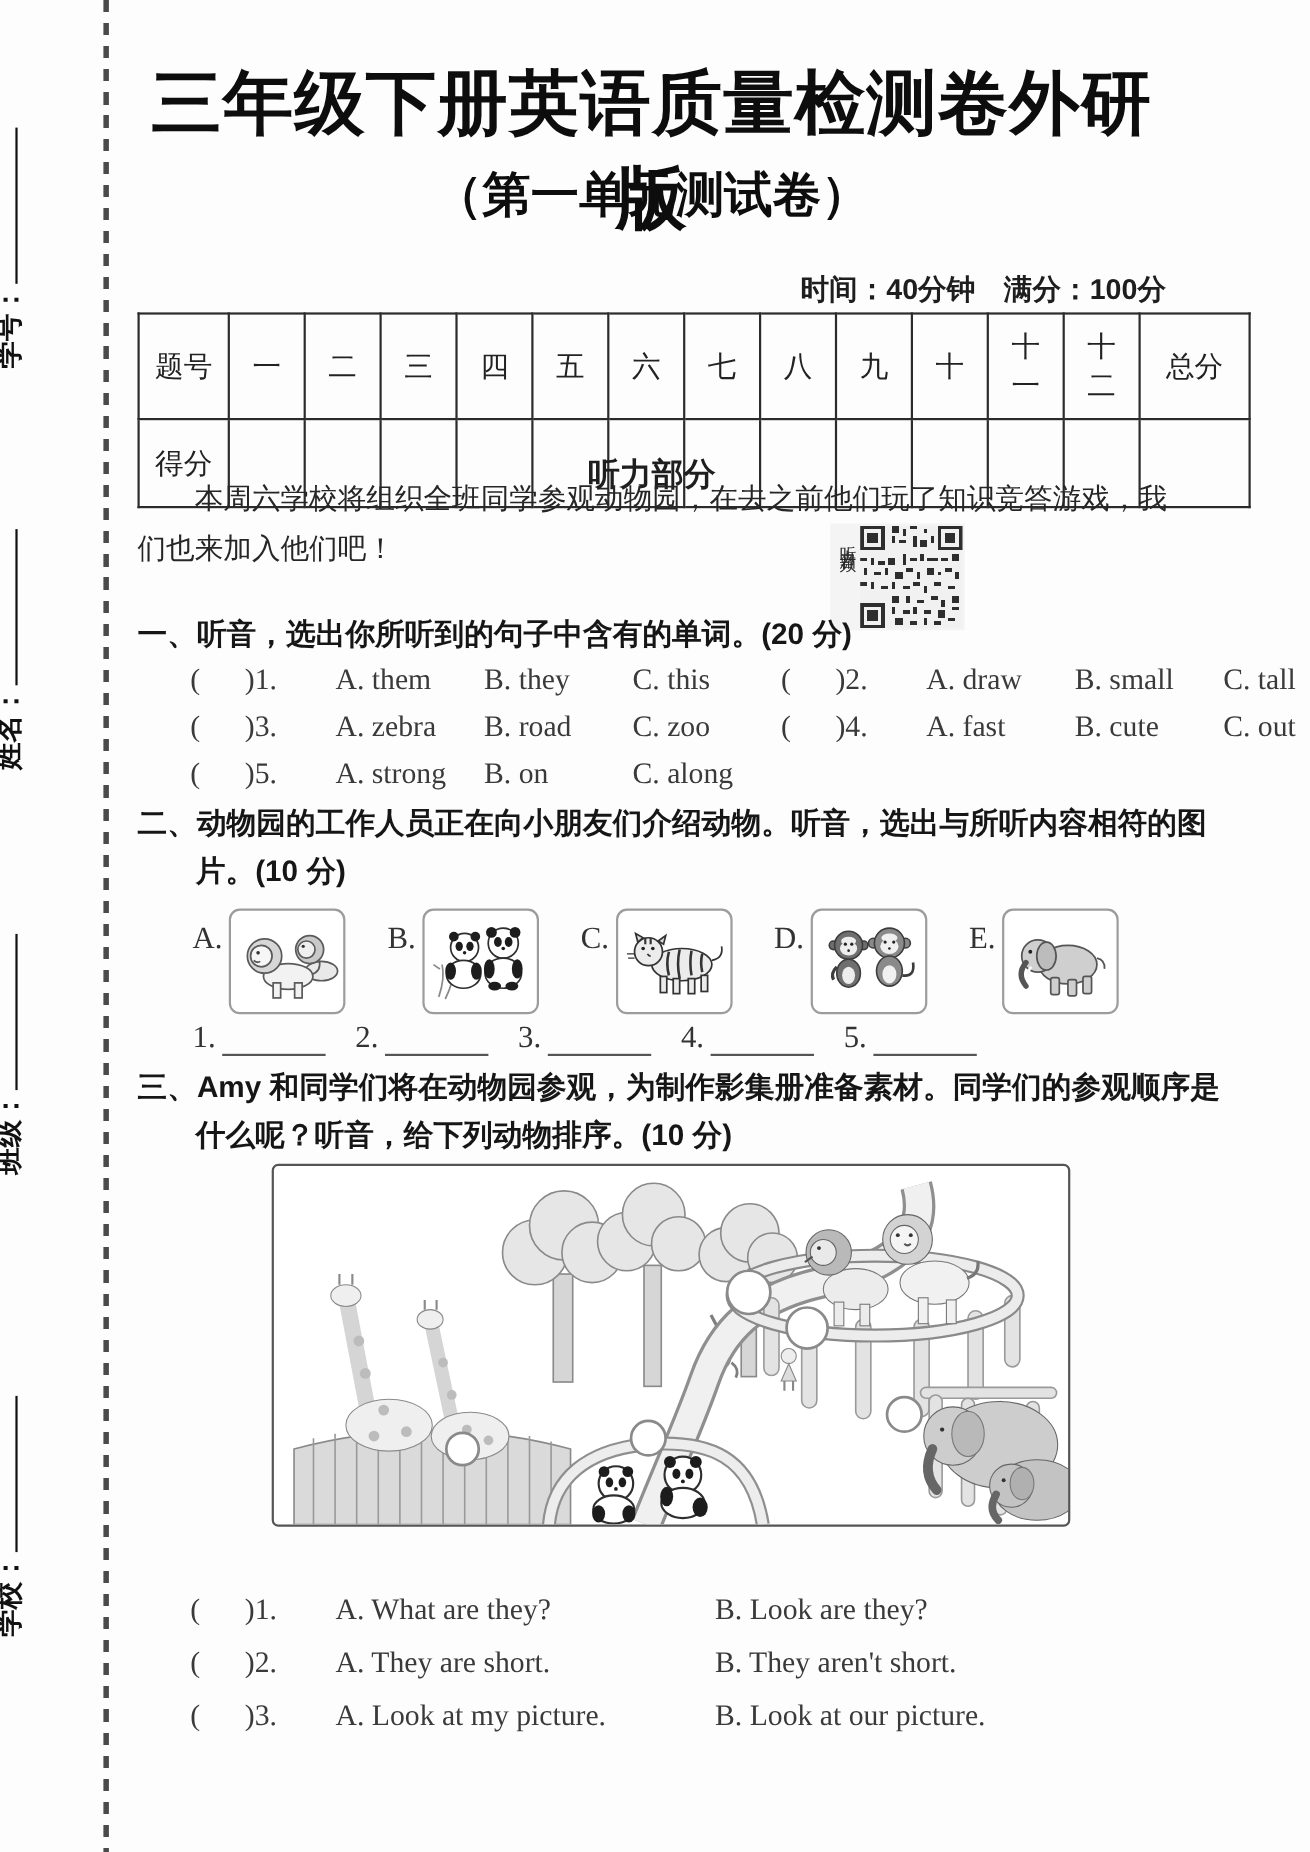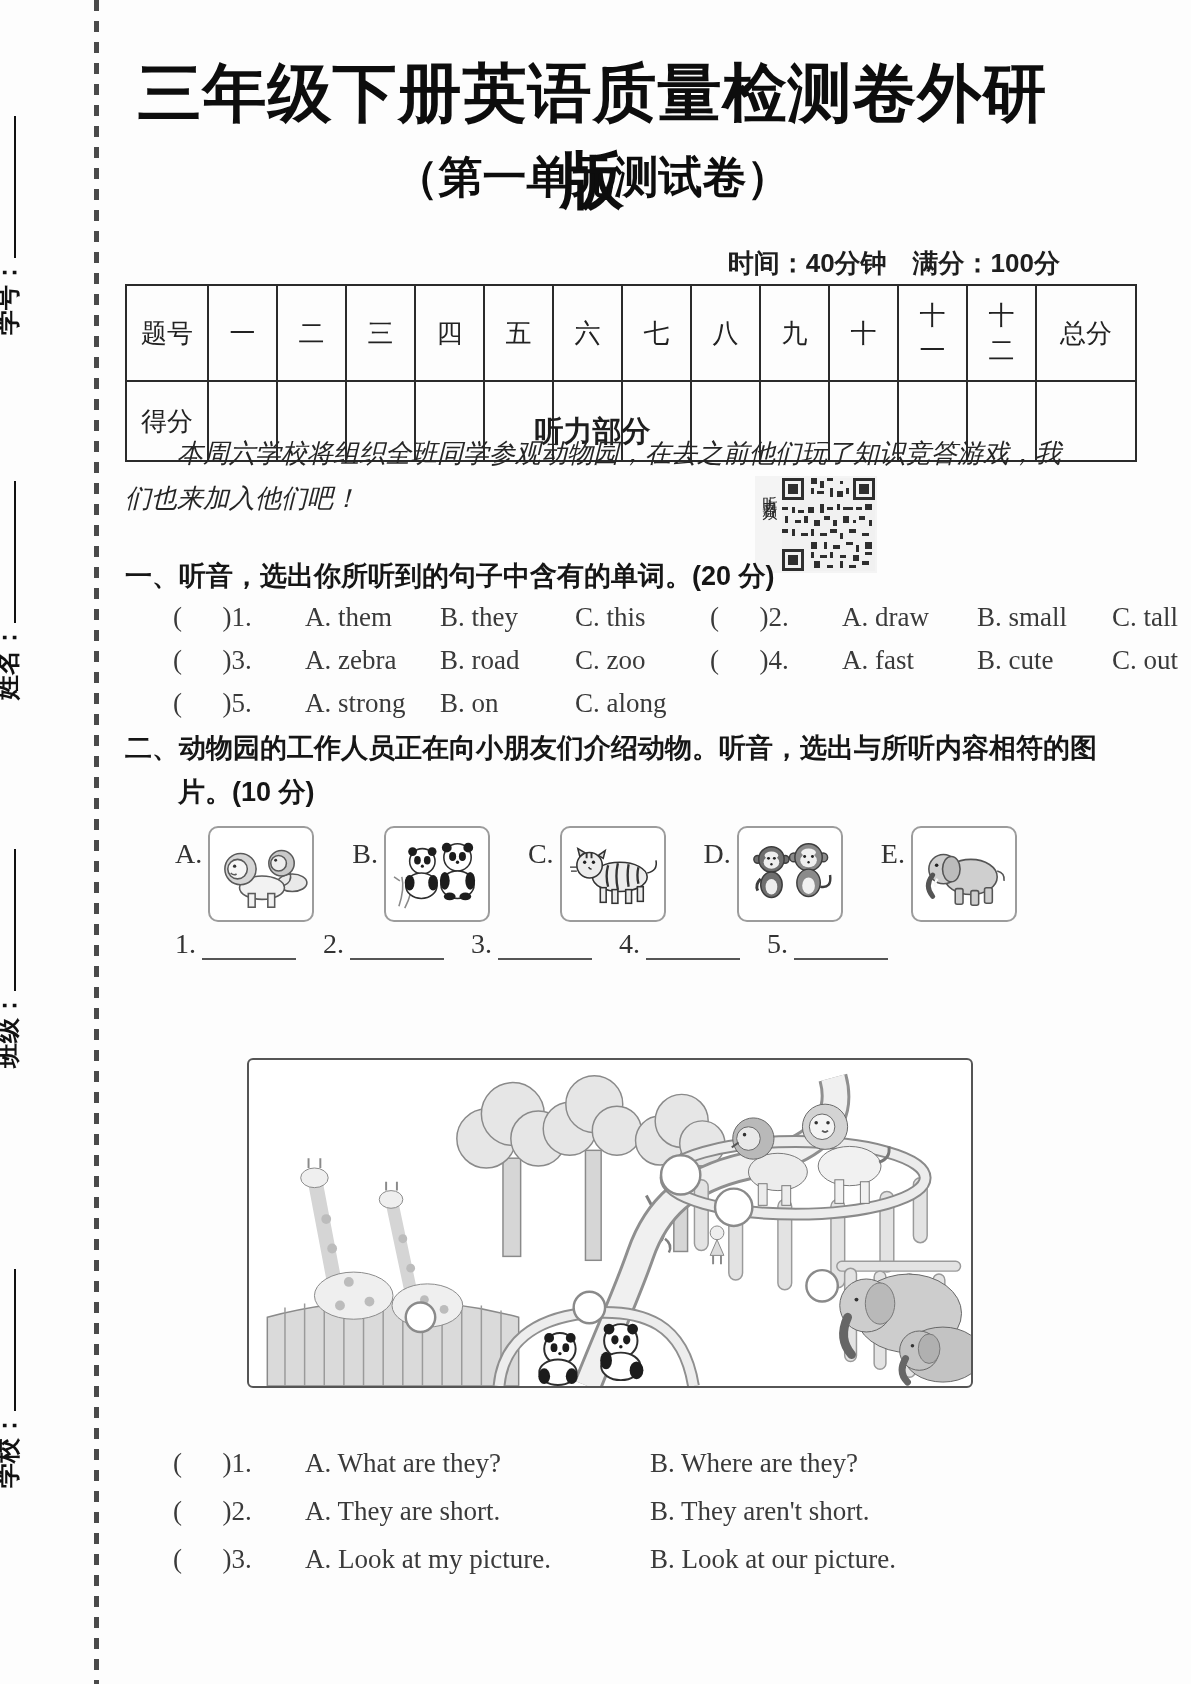--- a/index.html
+++ b/index.html
@@ -21,21 +21,21 @@
   .fold-blank{display:inline-block;width:142px;height:26px;border-bottom:2.5px solid #111;margin-left:2px;}
   
   .content{position:absolute;left:125px;top:0;width:1012px;height:1684px;}
   .blk{position:absolute;left:0;width:935px;}
   .title{top:50px;font-size:64px;font-weight:900;text-align:center;letter-spacing:1px;color:#0d0d0d;}
   .subtitle{top:148px;font-size:44px;font-weight:800;text-align:center;color:#0d0d0d;}
   .meta{top:246px;font-size:26px;font-weight:700;text-align:right;}
   table.score{position:absolute;top:284px;left:0;width:1012px;border-collapse:collapse;table-layout:fixed;}
   table.score td{border:2px solid #2b2b2b;height:54px;text-align:center;font-size:26px;color:#222;padding:12px;}
   .listen-head{top:412px;font-size:29px;font-weight:700;text-align:center;}
-  .intro{top:431px;width:945px;font-size:26px;line-height:45px;text-indent:52px;color:#262626;font-style:italic;}
+  .intro{top:431px;width:945px;font-size:26px;line-height:45px;text-indent:52px;color:#262626;}
   
   .qr{position:absolute;left:630px;top:476px;display:flex;align-items:stretch;background:#f4f4f4;padding:2px;}
   .qr-label{writing-mode:vertical-lr;font-size:15px;letter-spacing:3px;color:#2a2a2a;padding:6px 3px;}
   .qr svg{width:93px;height:93px;display:block;}
   
   .sec-title{font-size:27px;font-weight:700;line-height:44px;width:945px;padding-left:53px;text-indent:-53px;color:#161616;}
   .st1{top:554px;} .st2{top:726px;} .st3{top:966px;} .st4{top:1400px;}
   
   .opt-row{position:absolute;left:0;display:flex;padding-left:48px;width:964px;
     font-family:"Liberation Serif","DejaVu Serif",serif;font-size:27px;color:#3a3a3a;}
@@ -325,20 +325,21 @@
     <span class="blank-item">
         <span>4.</span>
         <span class="blank-line"></span>
       </span>
     <span class="blank-item">
         <span>5.</span>
         <span class="blank-line"></span>
       </span>
   </div>
 
+  <div class="blk sec-title st3">三、Amy 和同学们将在动物园参观，为制作影集册准备素材。同学们的参观顺序是什么呢？听音，给下列动物排序。(10 分)</div>
   <div class="zoo">
     <svg viewBox="0 0 722 332">
 
       <path d="M12,262 Q140,228 268,262 L268,332 L12,332 Z" fill="#dadada" stroke="#8a8a8a" stroke-width="1.5"></path>
       <path d="M30,252 v80 M50,248 v84 M70,245 v87 M90,243 v89 M110,242 v90 M130,241 v91 M150,241 v91 M170,242 v90 M190,244 v88 M210,246 v86 M230,250 v82 M250,255 v77" stroke="#9a9a9a" stroke-width="1.5"></path>
 
       <path d="M62,130 L80,225" stroke="#d5d5d5" stroke-width="15" stroke-linecap="round"></path>
       <ellipse cx="60" cy="120" rx="14" ry="10" fill="#efefef" stroke="#8a8a8a"></ellipse>
       <path d="M54,110 v-10 M66,110 v-10" stroke="#8a8a8a" stroke-width="2"></path>
       <ellipse cx="100" cy="240" rx="40" ry="24" fill="#efefef" stroke="#8a8a8a"></ellipse>
@@ -462,21 +463,21 @@
         <circle cx="433" cy="117" r="20"></circle>
         <circle cx="577" cy="230" r="16"></circle>
         <circle cx="340" cy="252" r="16"></circle>
       </g>
     </svg>
   </div>
 
   <div class="opt-row" style="top:1448px">
     <span class="pfx">(      )1.</span>
     <span class="o-wide">A. What are they?</span>
-    <span class="o-wide">B. Where are they?</span>
+    <span class="o-wide">B. Look are they?</span>
   </div>
   <div class="opt-row" style="top:1496px">
     <span class="pfx">(      )2.</span>
     <span class="o-wide">A. They are short.</span>
     <span class="o-wide">B. They aren't short.</span>
   </div>
   <div class="opt-row" style="top:1544px">
     <span class="pfx">(      )3.</span>
     <span class="o-wide">A. Look at my picture.</span>
     <span class="o-wide">B. Look at our picture.</span>

